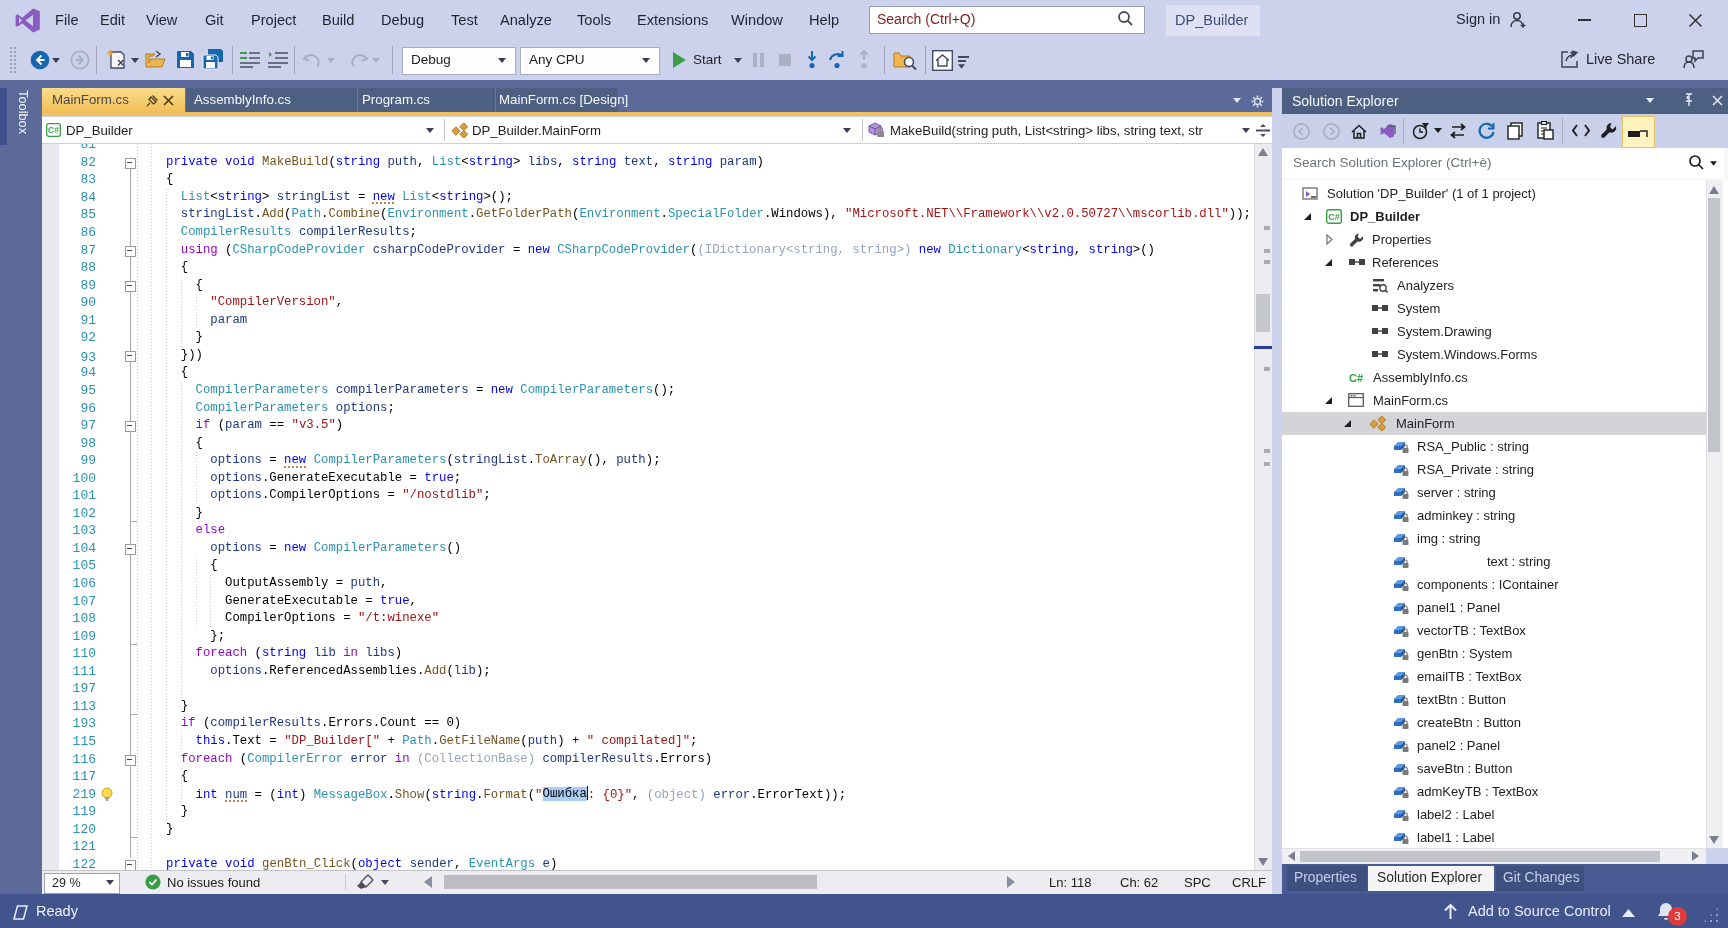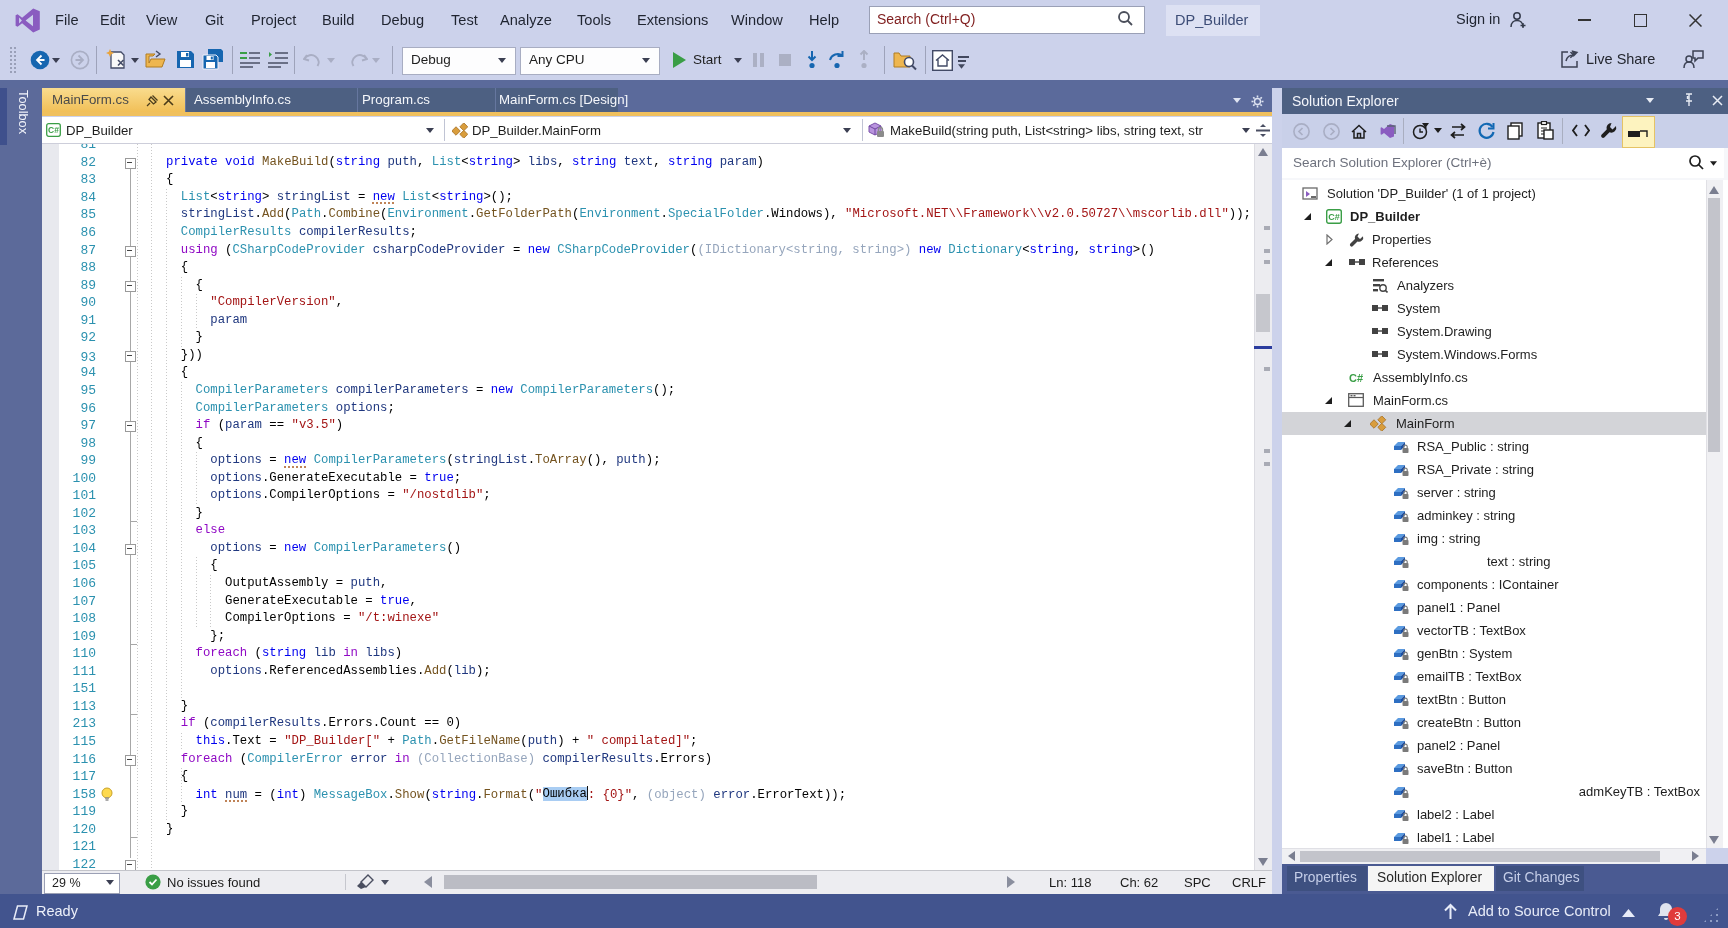--- a/index.html
+++ b/index.html
@@ -340,39 +340,40 @@
     <div class="ln" style="top:448.5px">107</div>
     <div class="cl" style="top:448.5px">            <span>GenerateExecutable = </span><span class="k">true</span><span>,</span></div>
     <div class="ln" style="top:466.1px">108</div>
     <div class="cl" style="top:466.1px">            <span>CompilerOptions = </span><span class="s">"/t:winexe"</span></div>
     <div class="ln" style="top:483.6px">109</div>
     <div class="cl" style="top:483.6px">          <span>};</span></div>
     <div class="ln" style="top:501.2px">110</div>
     <div class="cl" style="top:501.2px">        <span class="c">foreach</span><span> (</span><span class="k">string</span><span> </span><span class="l">lib</span><span> </span><span class="c">in</span><span> </span><span class="l">libs</span><span>)</span></div>
     <div class="ln" style="top:518.7px">111</div>
     <div class="cl" style="top:518.7px">          <span class="l">options</span><span>.ReferencedAssemblies.</span><span class="m">Add</span><span>(</span><span class="l">lib</span><span>);</span></div>
-    <div class="ln" style="top:536.3px">151</div>
+    <div class="ln" style="top:536.3px">197</div>
     <div class="ln" style="top:553.8px">113</div>
     <div class="cl" style="top:553.8px">      <span>}</span></div>
-    <div class="ln" style="top:571.4px">213</div>
+    <div class="ln" style="top:571.4px">193</div>
     <div class="cl" style="top:571.4px">      <span class="c">if</span><span> (</span><span class="l">compilerResults</span><span>.Errors.Count == 0)</span></div>
     <div class="ln" style="top:588.9px">115</div>
     <div class="cl" style="top:588.9px">        <span class="k">this</span><span>.Text = </span><span class="s">"DP_Builder["</span><span> + </span><span class="t">Path</span><span>.</span><span class="m">GetFileName</span><span>(</span><span class="l">puth</span><span>) + </span><span class="s">" compilated]"</span><span>;</span></div>
     <div class="ln" style="top:606.5px">116</div>
     <div class="cl" style="top:606.5px">      <span class="c">foreach</span><span> (</span><span class="t">CompilerError</span><span> </span><span class="l">error</span><span> </span><span class="c">in</span><span> </span><span class="g">(CollectionBase)</span><span> </span><span class="l">compilerResults</span><span>.Errors)</span></div>
     <div class="ln" style="top:624.0px">117</div>
     <div class="cl" style="top:624.0px">      <span>{</span></div>
-    <div class="ln" style="top:641.6px">158</div>
+    <div class="ln" style="top:641.6px">219</div>
     <div class="cl" style="top:641.6px">        <span class="k">int</span><span> </span><span class="l u">num</span><span> = (</span><span class="k">int</span><span>) </span><span class="t">MessageBox</span><span>.</span><span class="m">Show</span><span>(</span><span class="k">string</span><span>.</span><span class="m">Format</span><span>(</span><span class="s">"</span><span class="sel">Ошибка</span><span class="caret"></span><span class="s">: {0}"</span><span>, </span><span class="g">(object)</span><span> </span><span class="l">error</span><span>.ErrorText));</span></div>
     <div class="ln" style="top:659.1px">119</div>
     <div class="cl" style="top:659.1px">      <span>}</span></div>
     <div class="ln" style="top:676.7px">120</div>
     <div class="cl" style="top:676.7px">    <span>}</span></div>
     <div class="ln" style="top:694.2px">121</div>
     <div class="ln" style="top:711.8px">122</div>
+    <div class="cl" style="top:711.8px">    <span class="k">private</span><span> </span><span class="k">void</span><span> </span><span class="m">genBtn_Click</span><span>(</span><span class="k">object</span><span> </span><span class="l">sender</span><span>, </span><span class="t">EventArgs</span><span> </span><span class="l">e</span><span>)</span></div>
     <svg class="abs" style="left:100px;top:642.9px" width="14" height="15" viewBox="0 0 14 15">
       <circle cx="7" cy="6" r="5" fill="#fdd94e" stroke="#c9a227" stroke-width="1"></circle>
       <path d="M5 11 h4 M5.5 13 h3" stroke="#8e8e8e" stroke-width="1.4"></path>
     </svg>
   </div>
 <div class="abs" style="left:1254px;top:144px;width:18px;height:726px;background:#ececf0;border-left:1px solid #dcdce2"></div>
 <svg class="abs" style="left:1258px;top:148px" width="10" height="8" viewBox="0 0 10 8">
     <path d="M5 0 L10 8 H0 Z" fill="#7a7e90"></path>
   </svg>
 <svg class="abs" style="left:1258px;top:858px" width="10" height="8" viewBox="0 0 10 8">
@@ -696,21 +697,21 @@
     <path d="M10.8 8 V6.8 a1.7 1.7 0 0 1 3.4 0 V8" fill="none" stroke="#7a7a7a" stroke-width="1.2"></path>
   </svg>
 <div class="se-row" style="left:1417px;top:757px;width:283px;">saveBtn : Button</div>
 <svg class="abs" style="left:1393px;top:785px" width="17" height="14" viewBox="0 0 17 14">
     <path d="M1 6 L5 2 H12 L8 6 Z" fill="#5a9ae0"></path>
     <path d="M1 6 H8 V10 H1 Z" fill="#2e6fc2"></path>
     <path d="M8 6 L12 2 V6 L8 10 Z" fill="#1d4fa0"></path>
     <rect x="9.5" y="8" width="6" height="5" rx="0.8" fill="#7a7a7a"></rect>
     <path d="M10.8 8 V6.8 a1.7 1.7 0 0 1 3.4 0 V8" fill="none" stroke="#7a7a7a" stroke-width="1.2"></path>
   </svg>
-<div class="se-row" style="left:1417px;top:780px;width:283px;text-align:right;">admKeyTB : TextBox</div>
+<div class="se-row" style="left:1417px;top:780px;width:283px;">admKeyTB : TextBox</div>
 <svg class="abs" style="left:1393px;top:808px" width="17" height="14" viewBox="0 0 17 14">
     <path d="M1 6 L5 2 H12 L8 6 Z" fill="#5a9ae0"></path>
     <path d="M1 6 H8 V10 H1 Z" fill="#2e6fc2"></path>
     <path d="M8 6 L12 2 V6 L8 10 Z" fill="#1d4fa0"></path>
     <rect x="9.5" y="8" width="6" height="5" rx="0.8" fill="#7a7a7a"></rect>
     <path d="M10.8 8 V6.8 a1.7 1.7 0 0 1 3.4 0 V8" fill="none" stroke="#7a7a7a" stroke-width="1.2"></path>
   </svg>
 <div class="se-row" style="left:1417px;top:803px;width:283px;">label2 : Label</div>
 <svg class="abs" style="left:1393px;top:831px" width="17" height="14" viewBox="0 0 17 14">
     <path d="M1 6 L5 2 H12 L8 6 Z" fill="#5a9ae0"></path>

